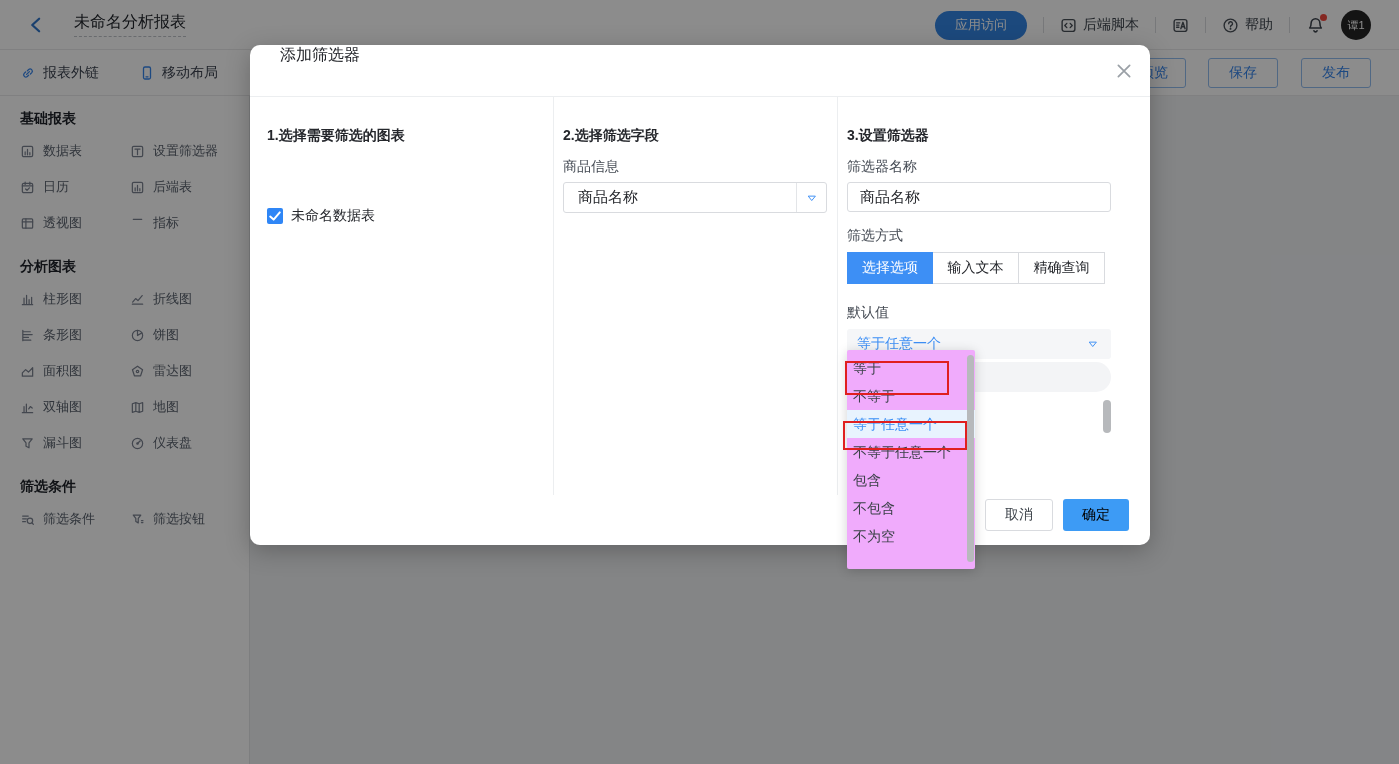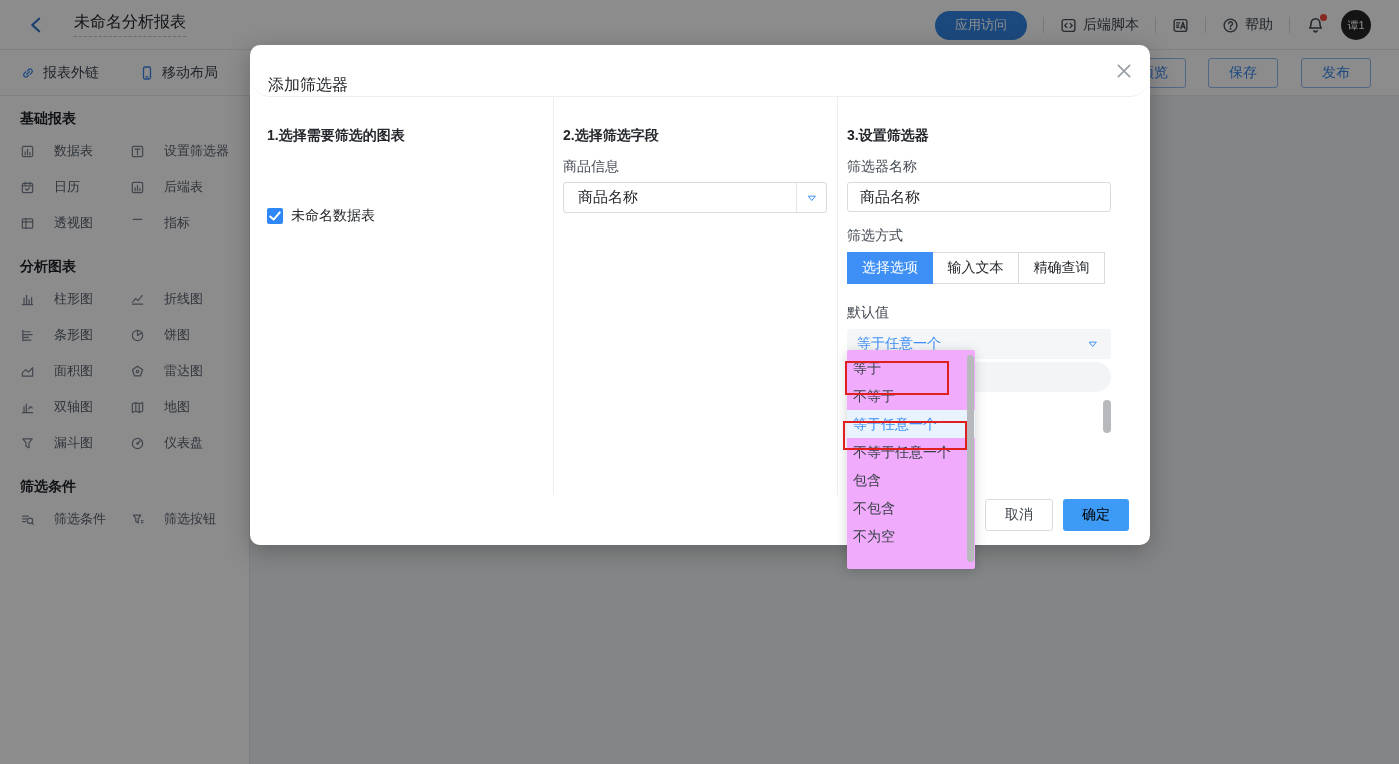--- a/index.html
+++ b/index.html
@@ -37,30 +37,30 @@
   .tb-preview { left:1122px; width:64px; }
   .tb-save   { left:1208px; width:70px; }
   .tb-publish{ left:1301px; width:70px; }
 
   
   .sbar { position:absolute; left:0; top:96px; width:250px; height:668px; background:#fff;
           border-right:1px solid #e3e5e8; padding:14px 0 0 20px; }
   .sec-title { font-size:14px; font-weight:bold; color:#20242b; margin-bottom:14px; }
   .sec { margin-bottom:14px; }
   .s-grid { display:grid; grid-template-columns:110px 110px; row-gap:18px; margin-bottom:26px; }
-  .s-item { display:flex; align-items:center; gap:19px; font-size:13px; color:#5a626e; cursor:pointer; }
+  .s-item { display:flex; align-items:center; gap:8px; font-size:13px; color:#5a626e; cursor:pointer; }
   .s-ico { width:15px; height:15px; color:#7b8290; flex:0 0 15px; }
 
   
   .overlay { position:absolute; left:0; top:0; width:1399px; height:764px;
              background:rgba(0,0,0,0.45); z-index:10; }
   .modal { position:absolute; left:250px; top:45px; width:900px; height:500px; background:#fff;
            border-radius:10px; box-shadow:0 6px 24px rgba(0,0,0,.25); z-index:20; }
   .m-head { position:absolute; left:0; top:0; width:100%; height:52px;
-            border-bottom:1px solid #eceef0; display:flex; align-items:flex-end; padding:0 18px;border-radius:21px; }
+            border-bottom:1px solid #eceef0; display:flex; align-items:flex-start; padding:0 30px; }
   .m-title { font-size:16px; color:#25272c; }
   .m-close { position:absolute; right:16px; top:16px; width:20px; height:20px; color:#9aa0a6; cursor:pointer; }
   .m-col-div { position:absolute; top:52px; height:398px; width:1px; background:#eceef0; }
   .m-col1-div { left:303px; } .m-col2-div { left:587px; }
   .m-h { position:absolute; font-size:14px; font-weight:bold; color:#25272c; }
   .m-label { position:absolute; font-size:14px; color:#454b54; }
 
   .chk-row { position:absolute; left:17px; top:162px; display:flex; align-items:center; gap:8px;
              font-size:14px; color:#25272c; cursor:pointer; }
   .chk { width:16px; height:16px; border-radius:2px; background:#2f86f6; display:flex;

